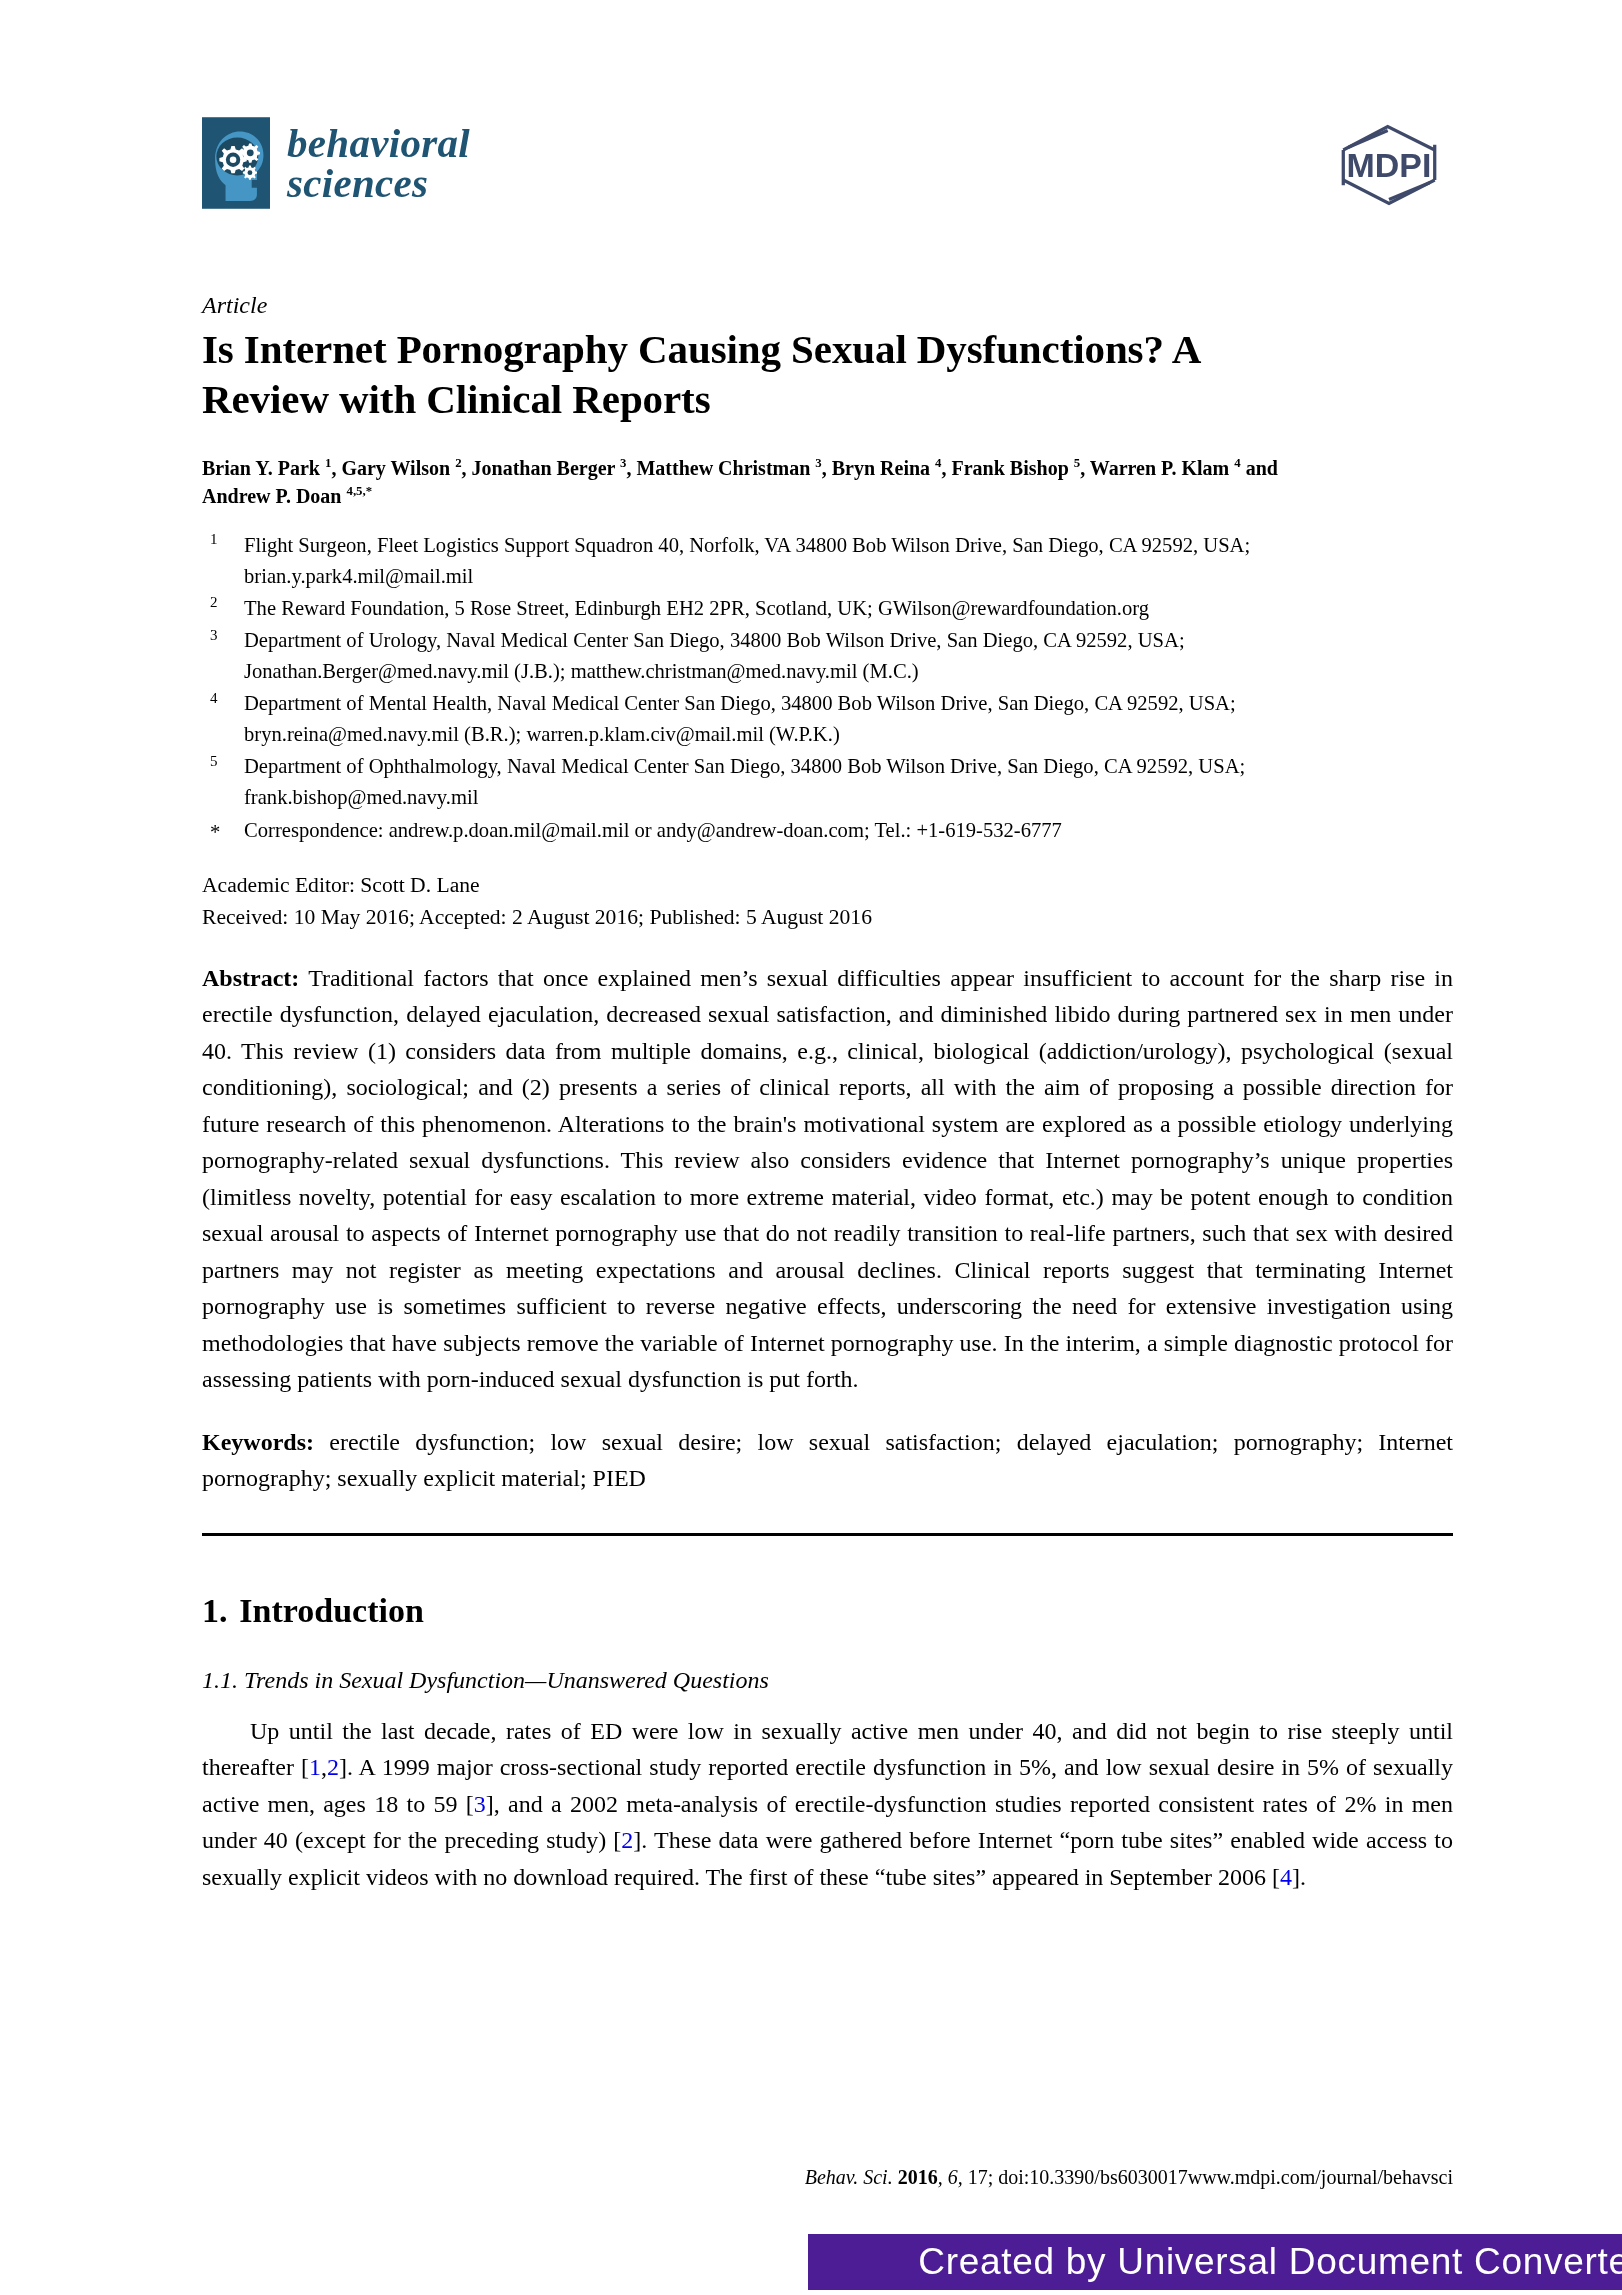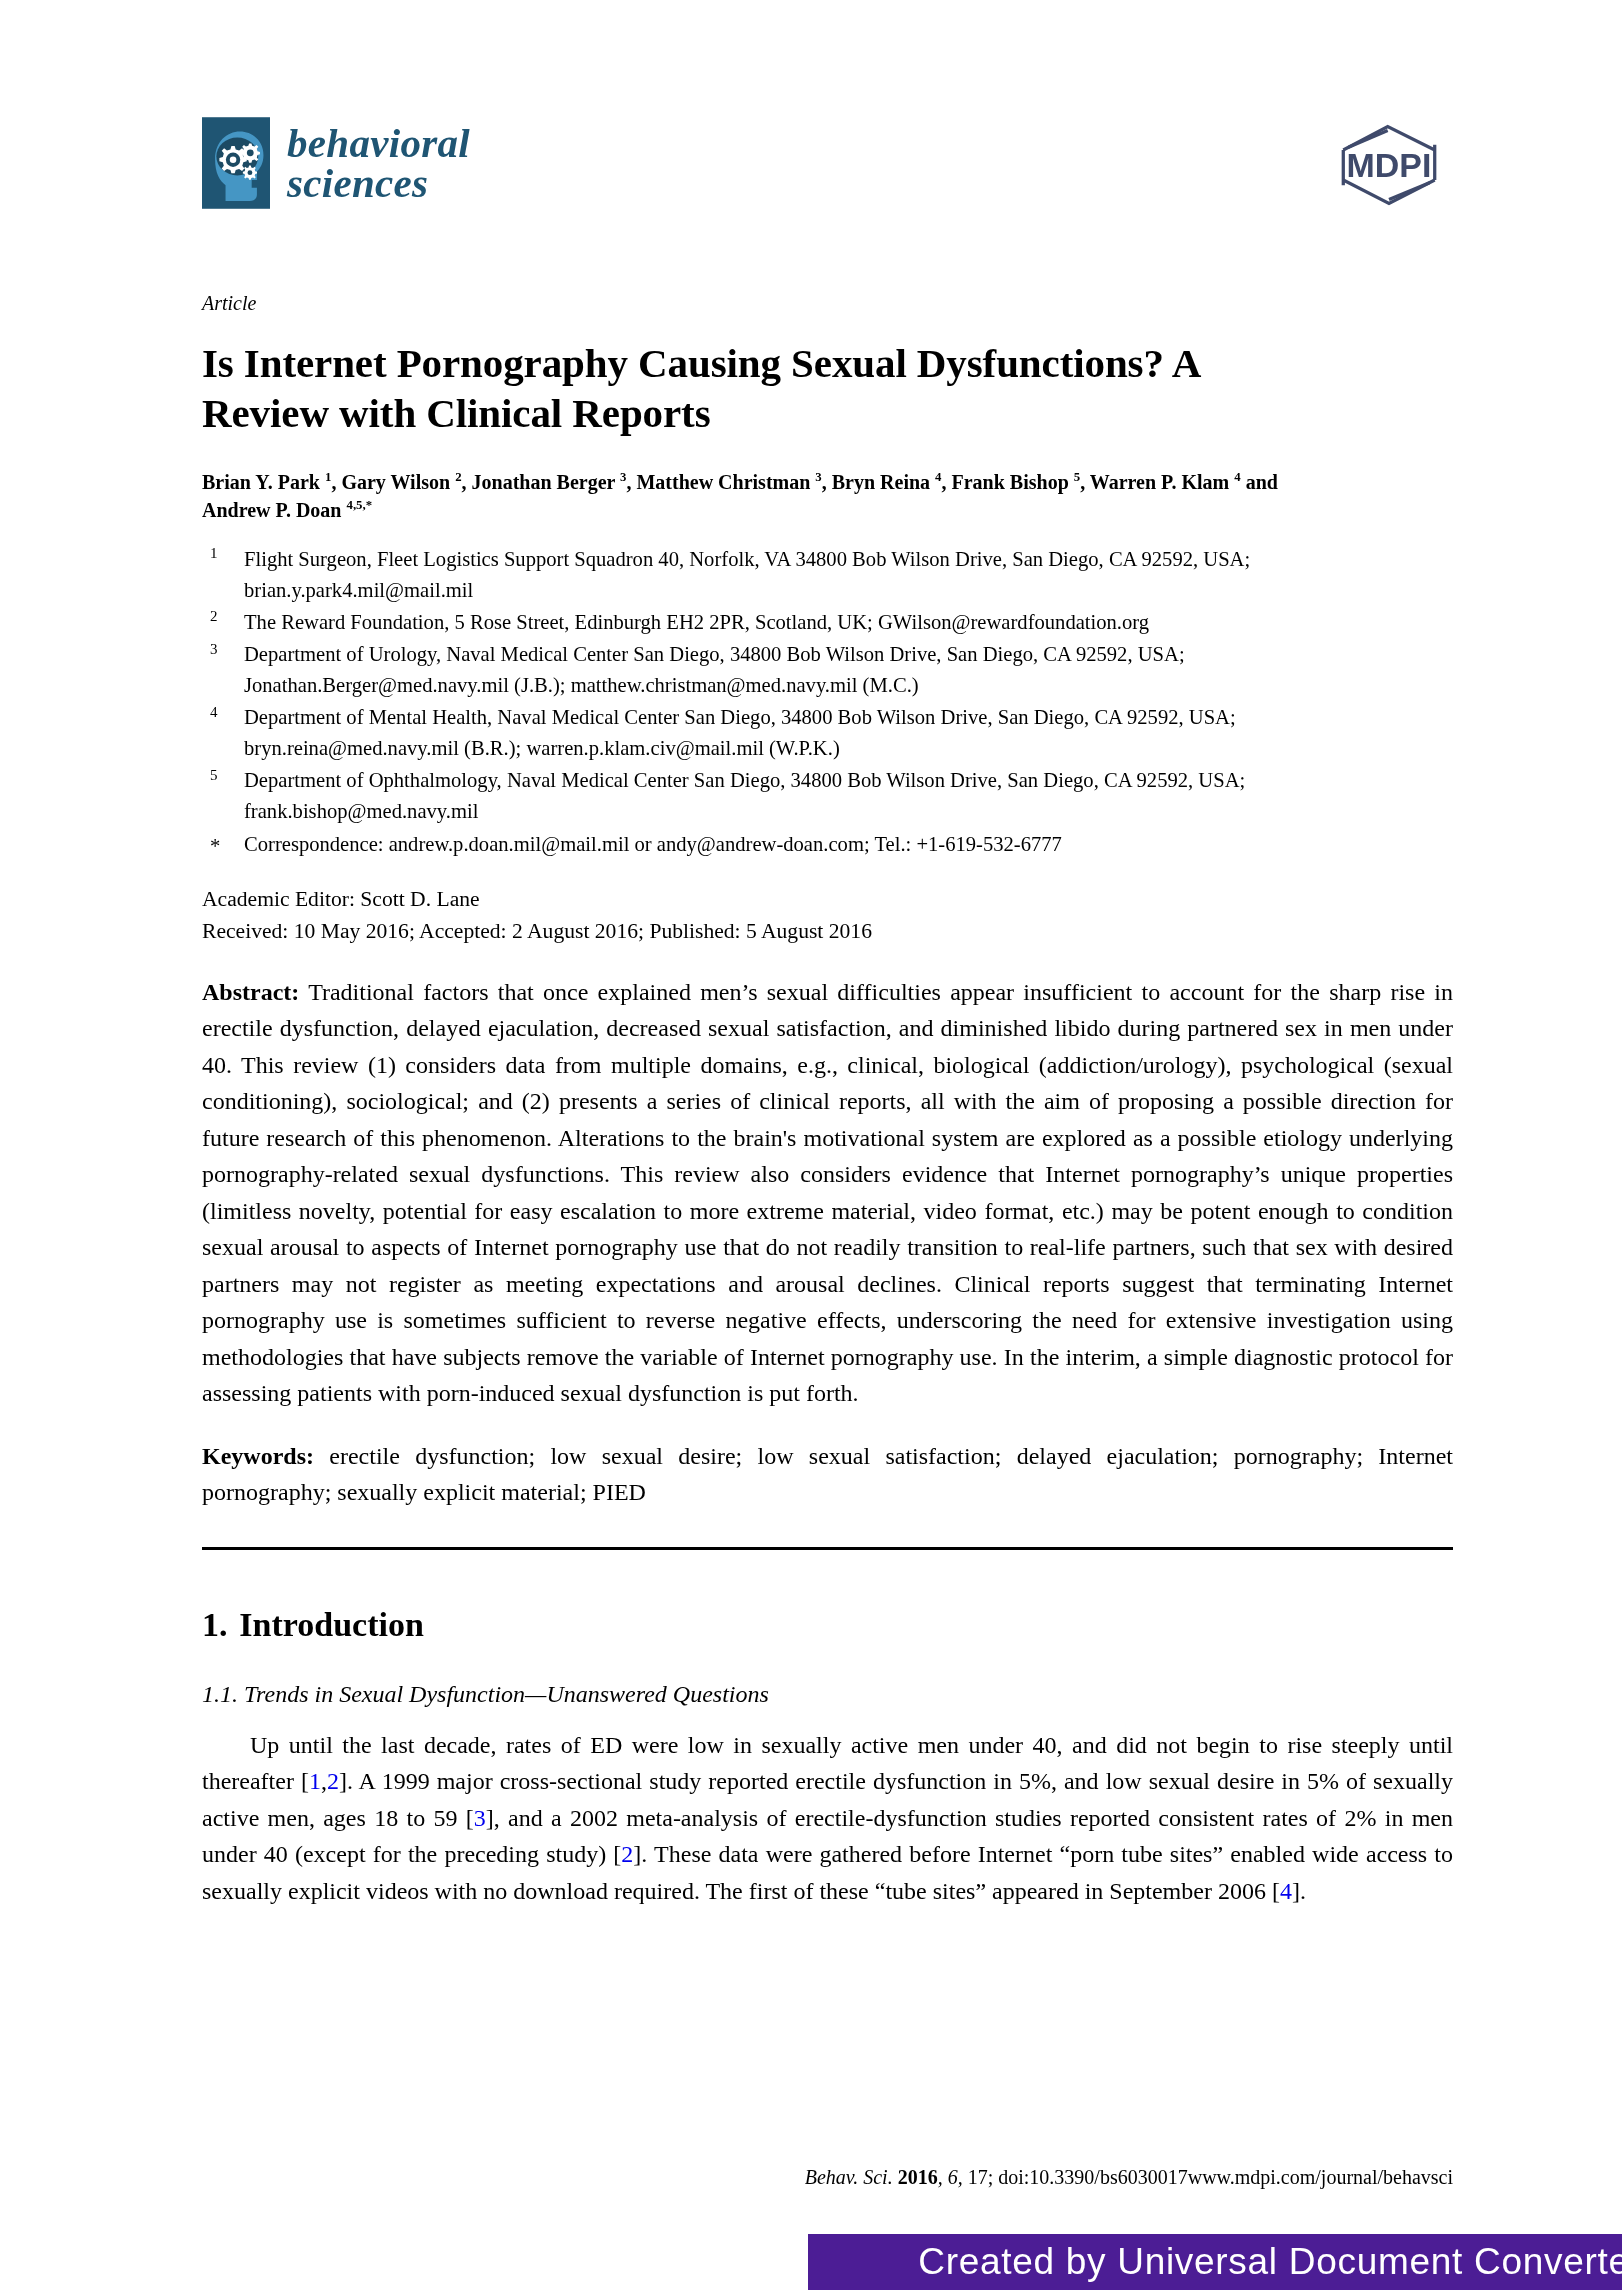--- a/index.html
+++ b/index.html
@@ -65,23 +65,23 @@
     position: absolute;
     right: 0;
     top: 3.9px;
     width: 128px;
     height: 88px;
   }
 
   
   .article-type {
     font-style: italic;
-    font-size: 20px;
+    font-size: 24px;
     margin-top: 23.6px;
-    margin-bottom: 23px;
+    margin-bottom: 5px;
   }
   .title {
     font-size: 41px;
     font-weight: 700;
     line-height: 1.22;
     letter-spacing: -0.1px;
     margin: 0 0 30px 0;
     max-width: 1021px;
   }
 

